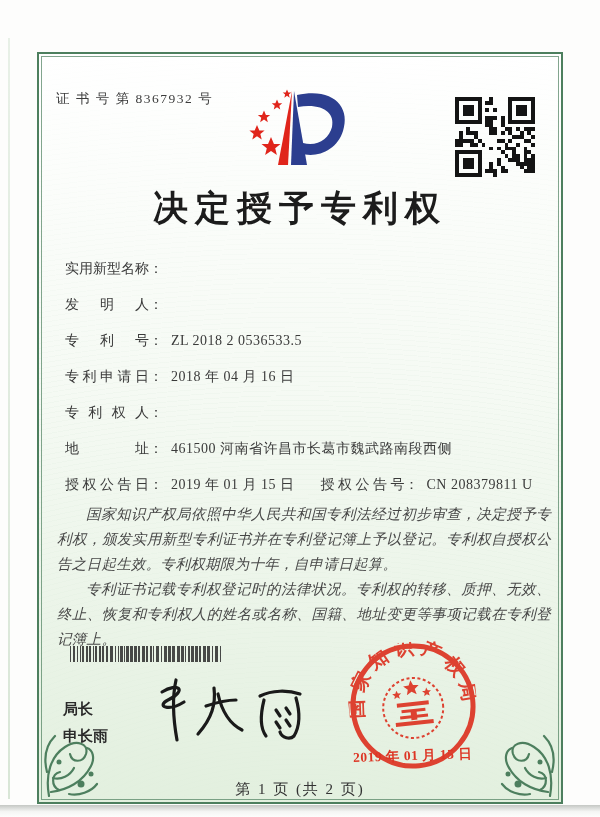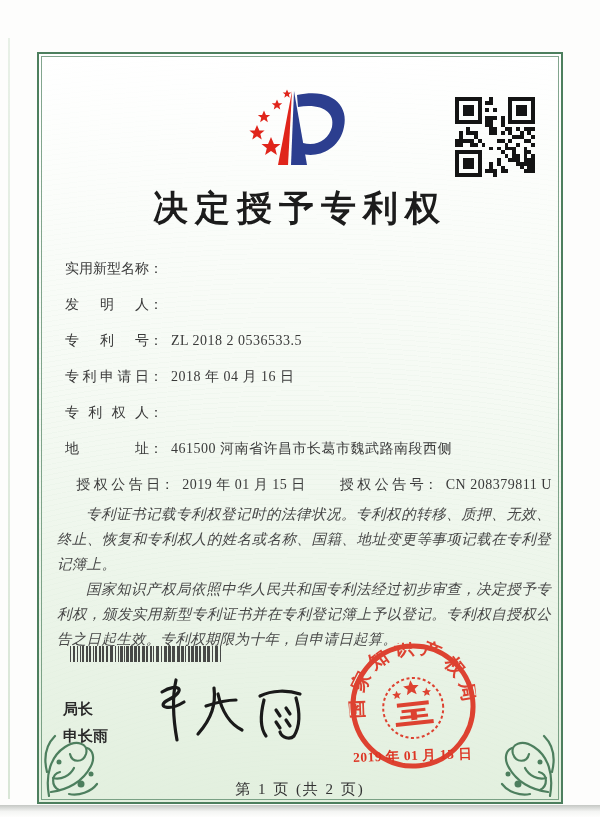--- a/index.html
+++ b/index.html
@@ -21,21 +21,21 @@
   .logo{position:absolute;left:237px;top:74px;width:138px;height:108px;}
   .qr{position:absolute;left:455px;top:97px;width:80px;height:80px;}
   .title{position:absolute;left:0;top:185px;width:100%;text-align:center;
          font-size:35px;font-weight:600;letter-spacing:7px;color:#1c1c1c;}
 
   .fields{position:absolute;left:65px;top:260px;width:498px;font-size:14px;color:#3a3a3a;font-family:Liberation Serif, serif;}
   .field-row{display:flex;height:20px;margin-bottom:16px;align-items:baseline;white-space:nowrap;}
   .flabel{display:inline-block;width:84px;text-align:justify;text-align-last:justify;}
   .fcolon{margin-right:8px;}
   .fvalue{letter-spacing:.5px;}
-  .grant-row{margin-top:4px;display:flex;gap:34px;justify-content:center;}
+  .grant-row{margin-top:4px;display:flex;gap:26px;}
   .grant-pair{display:flex;align-items:baseline;white-space:nowrap;}
 
   .paras{position:absolute;left:57px;top:502px;width:494px;font-size:14.5px;line-height:25px;
          font-style:italic;color:#474747;text-align:justify;letter-spacing:.3px;}
   .paras p{margin:0;text-indent:2em;}
 
   .barcode{position:absolute;left:70px;top:646px;width:158px;height:16px;}
   .director{position:absolute;left:63px;top:695px;font-family:"Liberation Sans","DejaVu Sans",sans-serif;
             font-size:15px;font-weight:700;color:#2b2b2b;line-height:27px;}
   .signature{position:absolute;left:148px;top:674px;width:185px;height:75px;color:#1a1a1a;}
@@ -56,20 +56,21 @@
 </style>
 </head>
 <body>
 
 <div id="stage">
   <div class="paper">
     <div class="left-edge"></div>
 
     <div class="frame"></div>
 
+    <div class="cert-no">证 书 号 第 8367932 号</div>
 
     <svg class="logo" viewBox="0 0 138 106" xmlns="http://www.w3.org/2000/svg">
       <defs>
         <path id="st" d="M0,-1 L0.294,-0.309 L0.951,-0.309 L0.42,0.118 L0.588,0.809 L0,0.4 L-0.588,0.809 L-0.42,0.118 L-0.951,-0.309 L-0.294,-0.309 Z"></path>
       </defs>
       <g class="logo-blue" fill="currentColor" style="color:#2c3e8f">
         <polygon points="57,16 54,90 70,90"></polygon>
         <path d="M60,20 C96,12 114,32 106,56 C100,76 78,84 63,78 L66,68 C80,72 92,64 95,52 C98,38 86,28 61,32 Z"></path>
       </g>
       <g class="logo-red" fill="currentColor" style="color:#e0251b">
@@ -240,22 +241,22 @@
         </span>
         <span class="grant-pair">
           <span class="flabel">授权公告号</span>
             <span class="fcolon">：</span>
             <span class="fvalue">CN 208379811 U</span>
         </span>
       </div>
     </div>
 
     <div class="paras">
+      <p>国家知识产权局依照中华人民共和国专利法经过初步审查，决定授予专利权，颁发实用新型专利证书并在专利登记簿上予以登记。专利权自授权公告之日起生效。专利权期限为十年，自申请日起算。</p>
       <p>专利证书记载专利权登记时的法律状况。专利权的转移、质押、无效、终止、恢复和专利权人的姓名或名称、国籍、地址变更等事项记载在专利登记簿上。</p>
-      <p>国家知识产权局依照中华人民共和国专利法经过初步审查，决定授予专利权，颁发实用新型专利证书并在专利登记簿上予以登记。专利权自授权公告之日起生效。专利权期限为十年，自申请日起算。</p>
     </div>
 
     <svg id="barcode-svg" class="barcode" viewBox="0 0 158 16" preserveAspectRatio="none" xmlns="http://www.w3.org/2000/svg">
         <rect x="0" y="0" width="1" height="16" fill="#2a2a2a" opacity="0.85"></rect>
         <rect x="3" y="0" width="2" height="16" fill="#2a2a2a" opacity="0.85"></rect>
         <rect x="7" y="0" width="1" height="16" fill="#2a2a2a" opacity="0.85"></rect>
         <rect x="10" y="0" width="1" height="16" fill="#2a2a2a" opacity="0.85"></rect>
         <rect x="12" y="0" width="2" height="16" fill="#2a2a2a" opacity="0.85"></rect>
         <rect x="16" y="0" width="2" height="16" fill="#2a2a2a" opacity="0.85"></rect>
         <rect x="19" y="0" width="2" height="16" fill="#2a2a2a" opacity="0.85"></rect>

